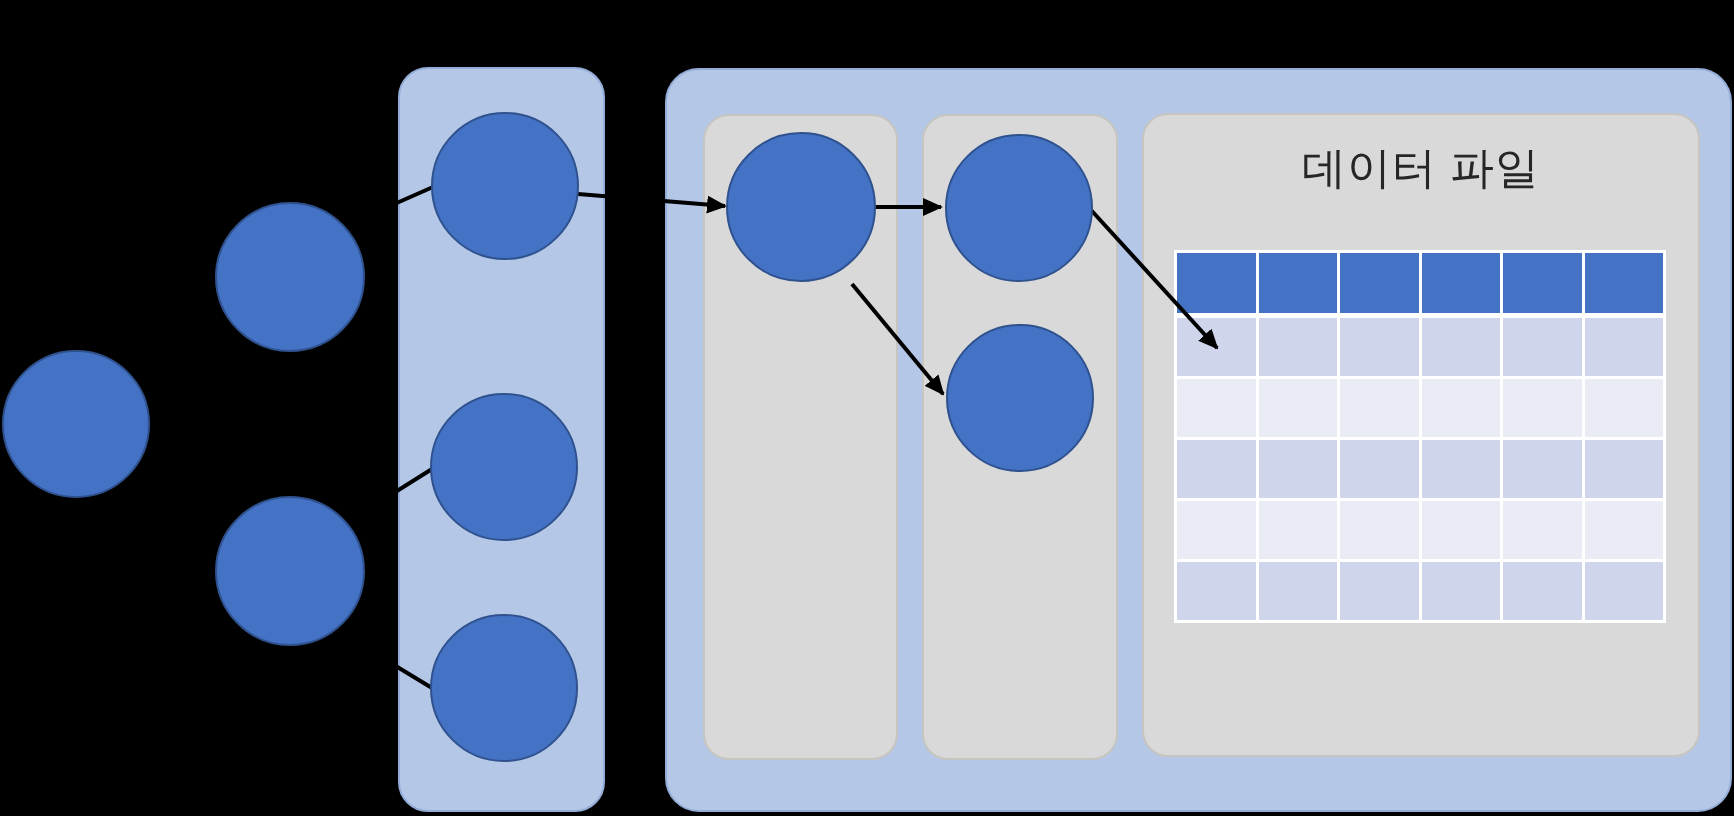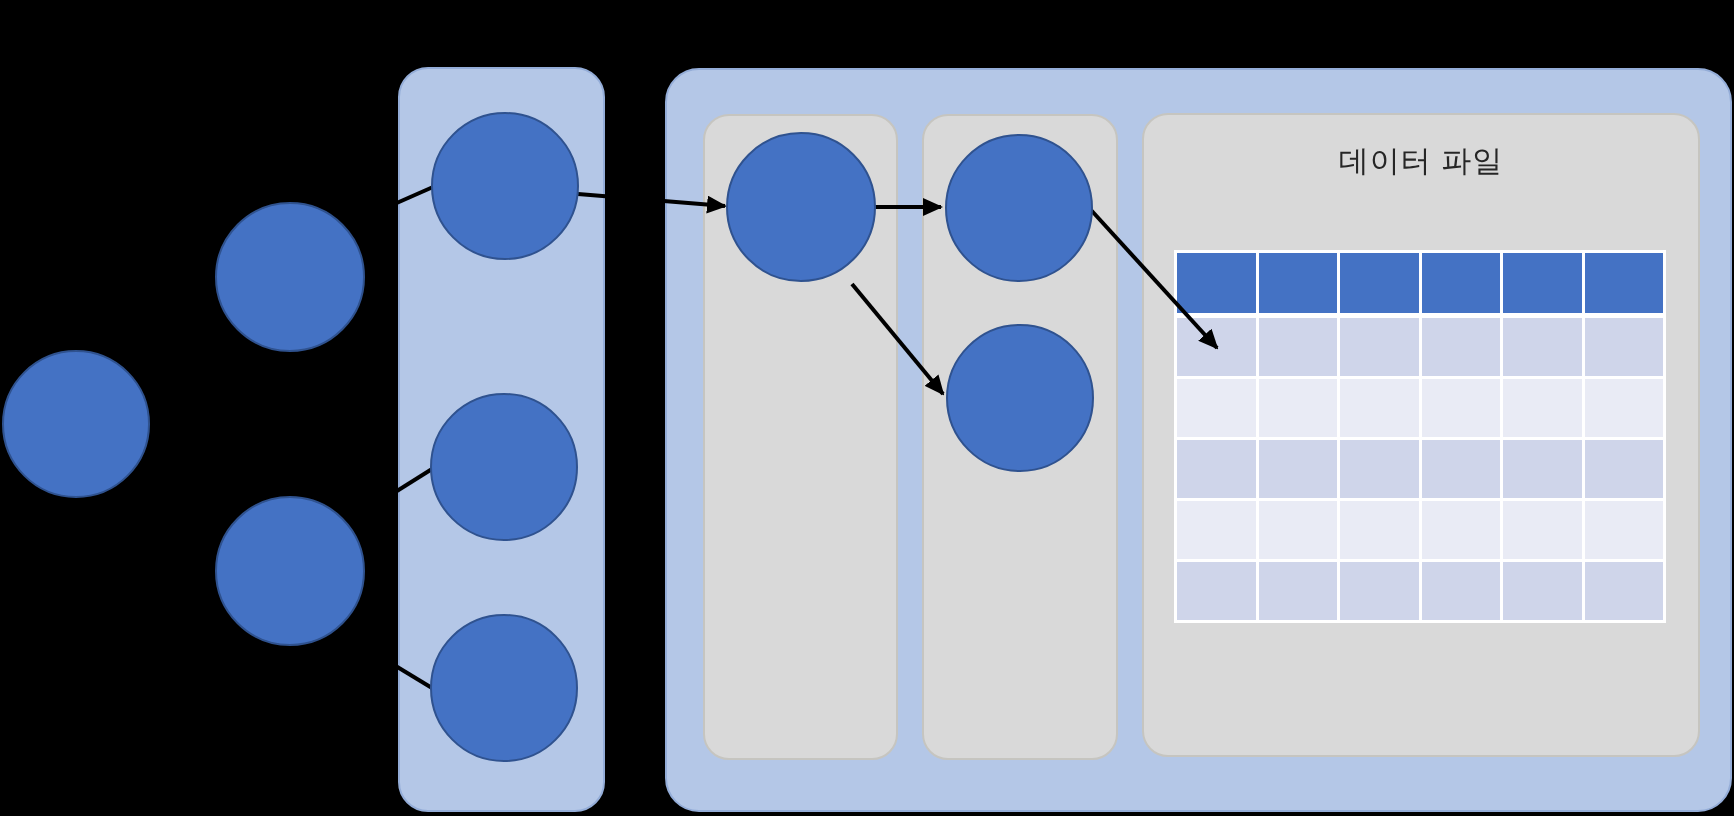--- a/index.html
+++ b/index.html
@@ -30,21 +30,21 @@
     box-sizing:border-box;
   }
   #edge-layer{
     position:absolute;left:0;top:0;
     pointer-events:none;
   }
   #diagram-title{
     position:absolute;
     left:1142px;top:144px;width:558px;
     text-align:center;
-    font-size:30px;
+    font-size:44px;
     letter-spacing:1px;
     color:#262626;
     line-height:1.1;
   }
   #data-table{
     position:absolute;
     left:1174px;top:250px;width:492px;
     background:#FFFFFF;
     padding:3px;
     box-sizing:border-box;

